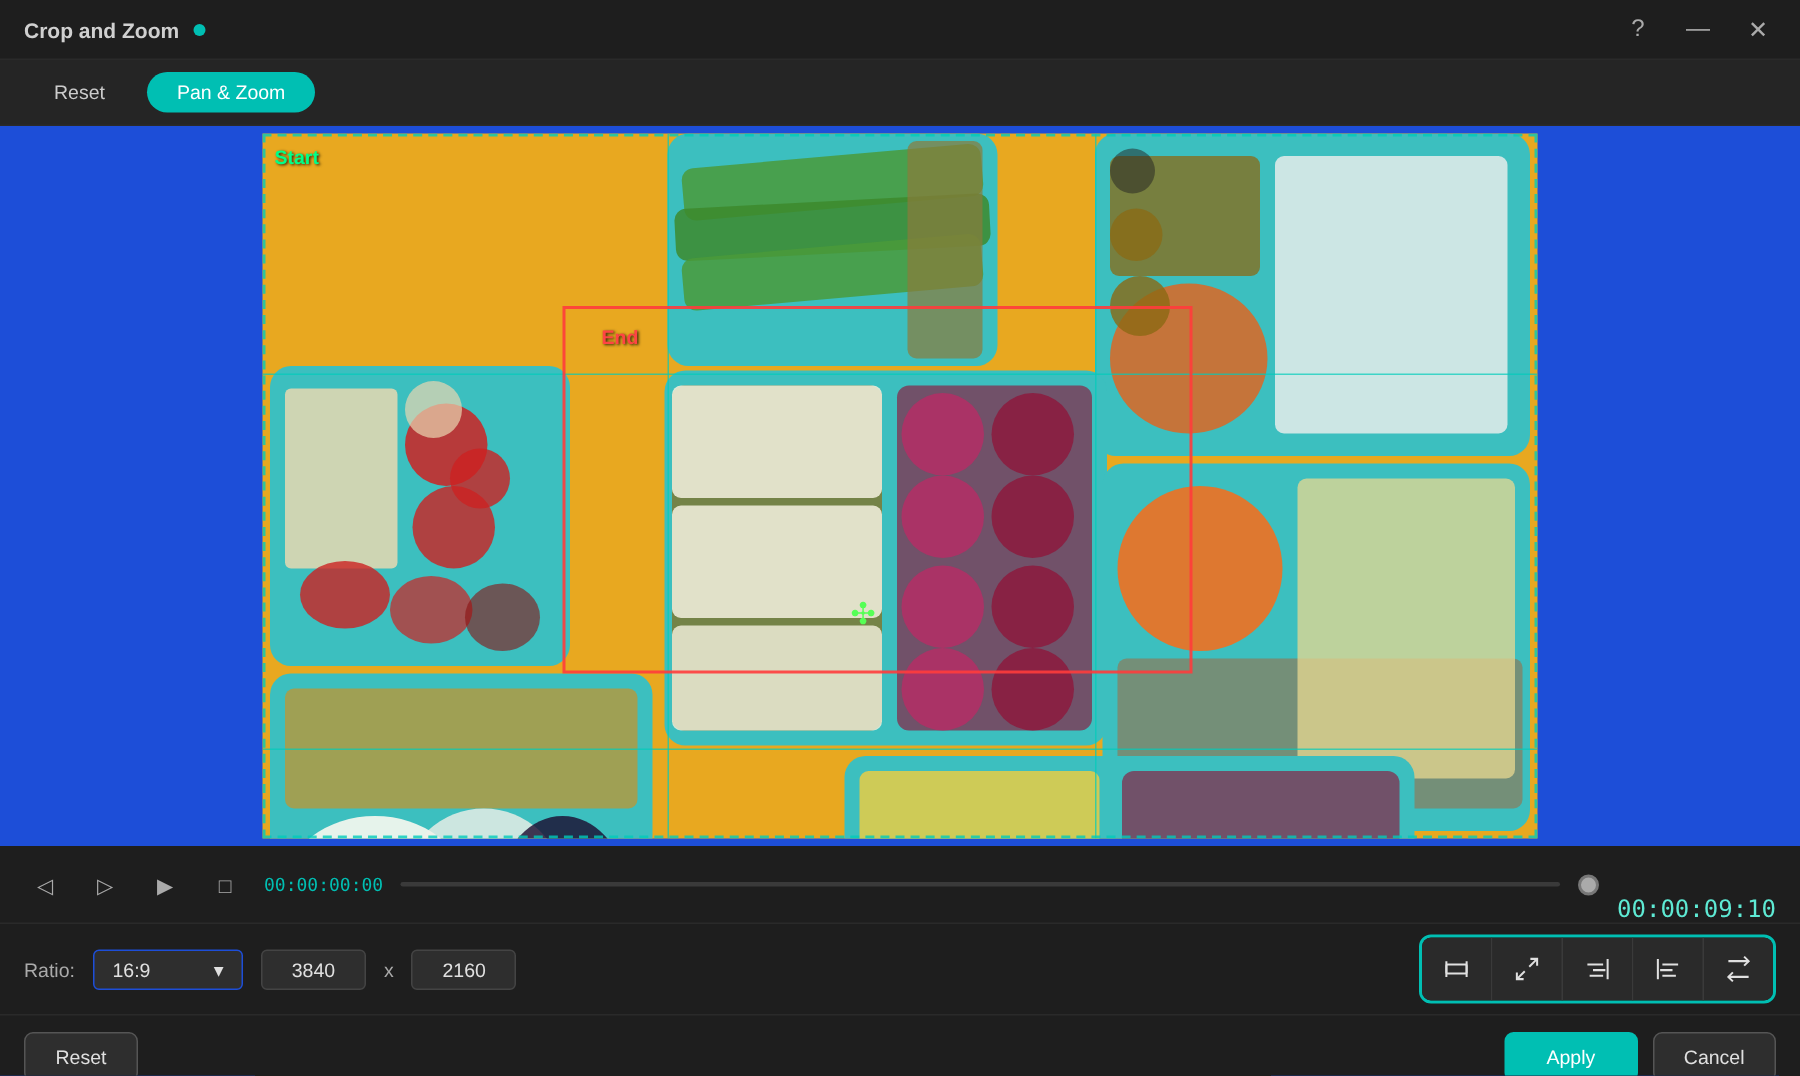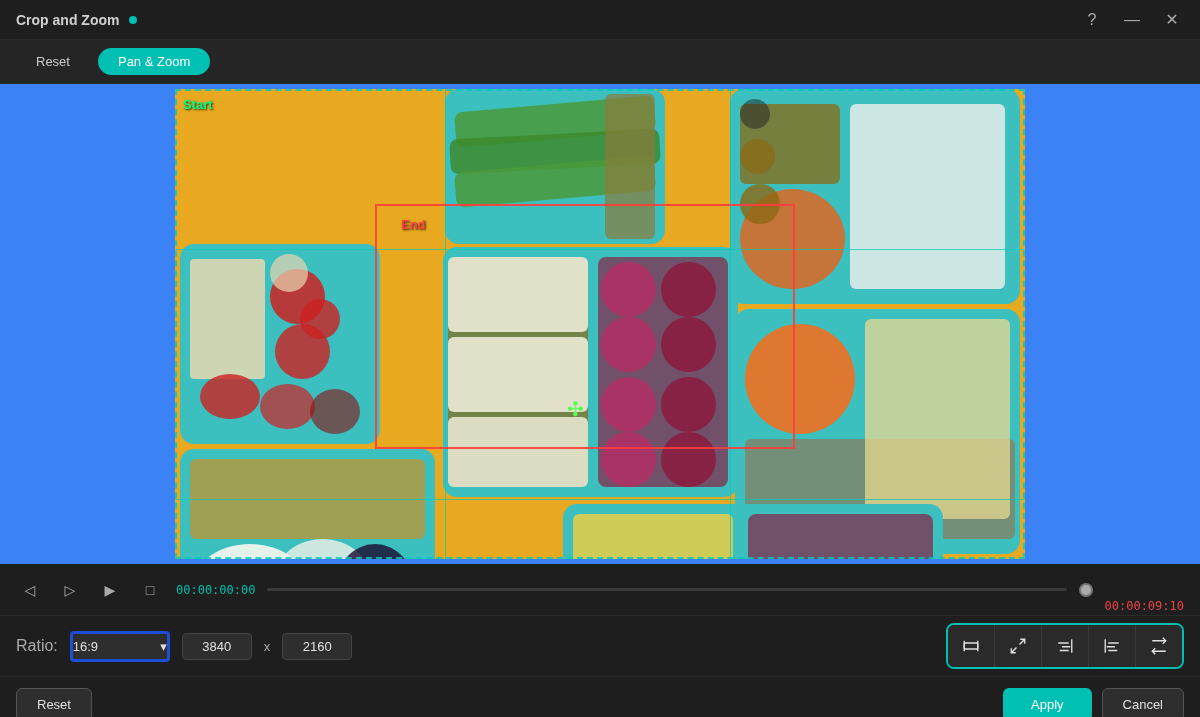--- a/index.html
+++ b/index.html
@@ -86,21 +86,21 @@
     .tab-btn.inactive {
       background: transparent;
       color: #ccc;
     }
 
     
     .preview-area {
       position: relative;
       width: 1200px;
       height: 480px;
-      background: #3b82f6;
+      background: #1d4ed8;
       overflow: hidden;
       display: flex;
       align-items: center;
       justify-content: center;
     }
 
     
     .start-label {
       position: absolute;
       top: 8px;
@@ -172,44 +172,44 @@
     }
     .timeline-circle {
       width: 14px;
       height: 14px;
       border-radius: 50%;
       background: #aaa;
       border: 2px solid #777;
       cursor: pointer;
     }
     .time-end {
-      color: #ef4444;
-      font-size: 12px;
+      color: #5eead4;
+      font-size: 16px;
       font-family: monospace;
       margin-top: 32px;
     }
 
     
     .settings-row {
       display: flex;
       align-items: center;
       height: 60px;
       padding: 0 16px;
       gap: 12px;
     }
     .ratio-label {
       color: #aaa;
-      font-size: 16px;
+      font-size: 13px;
     }
     .ratio-select {
       background: #2e2e2e;
-      border: 3px solid #1d4ed8;
+      border: 1px solid #1d4ed8;
       border-radius: 4px;
       color: #e0e0e0;
-      padding: 5px 0;
+      padding: 5px 12px;
       font-size: 13px;
       cursor: pointer;
       width: 100px;
       display: flex;
       align-items: flex-start;
       justify-content: space-between;
     }
     .dim-input {
       background: #2e2e2e;
       border: 1px solid #444;

